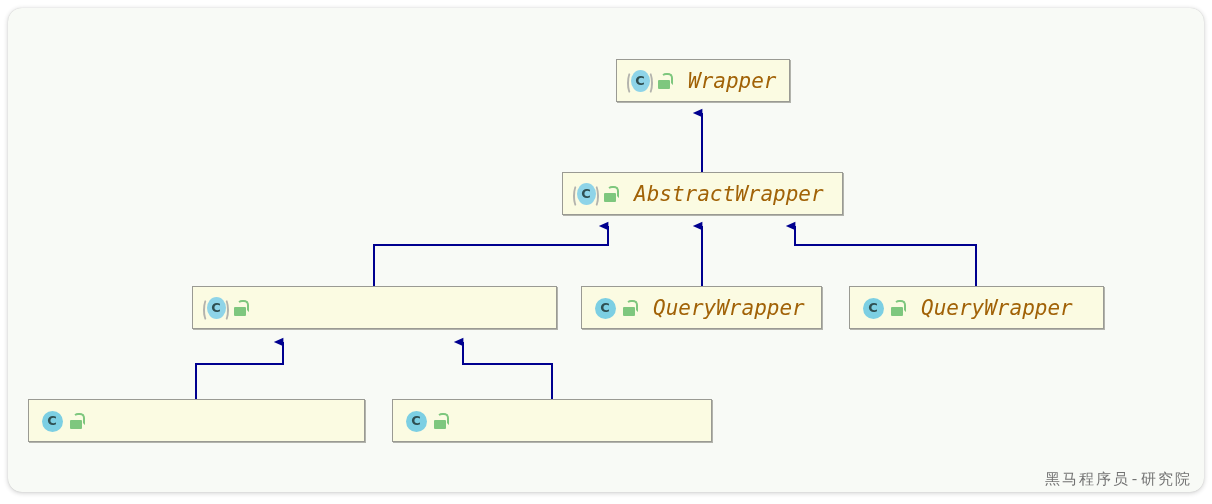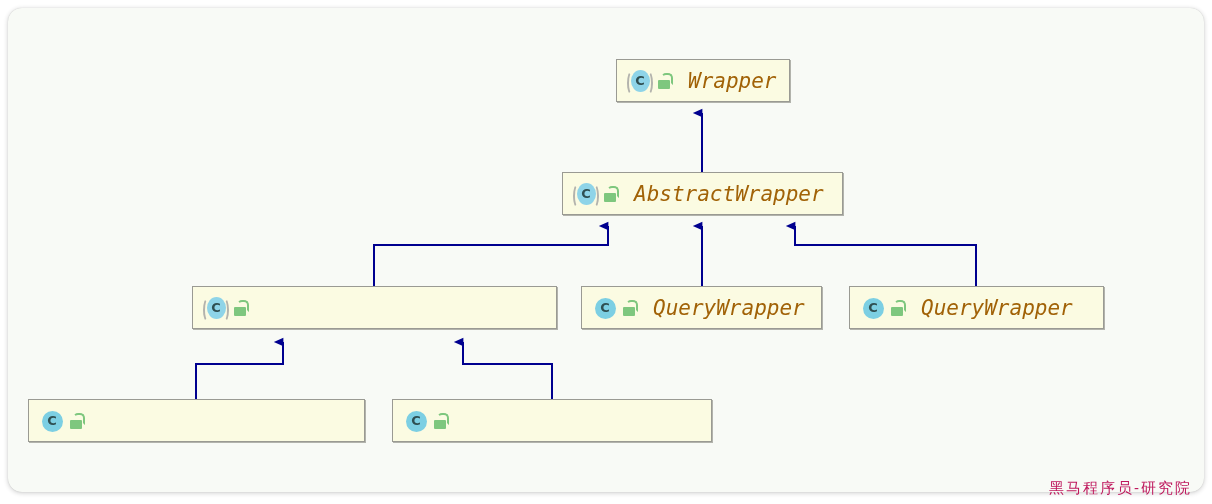--- a/index.html
+++ b/index.html
@@ -127,24 +127,24 @@
     font-family: "DejaVu Sans Mono", "Liberation Mono", monospace;
     font-size: 21px;
     color: #a16207;
     letter-spacing: 0px;
     font-style: italic;
   }
 
   #watermark {
     position: absolute;
     right: 20px;
-    bottom: 6px;
-    font-family: Liberation Sans, sans-serif;
+    bottom: 15px;
+    font-family: Liberation Mono, monospace;
     font-size: 15px;
-    color: #be185d;
+    color: #737373;
     letter-spacing: 2px;
     user-select: none;
   }
 </style>
 </head>
 <body>
 
 <div id="canvas"></div>
 
 <svg id="edges" viewBox="0 0 1212 504">

